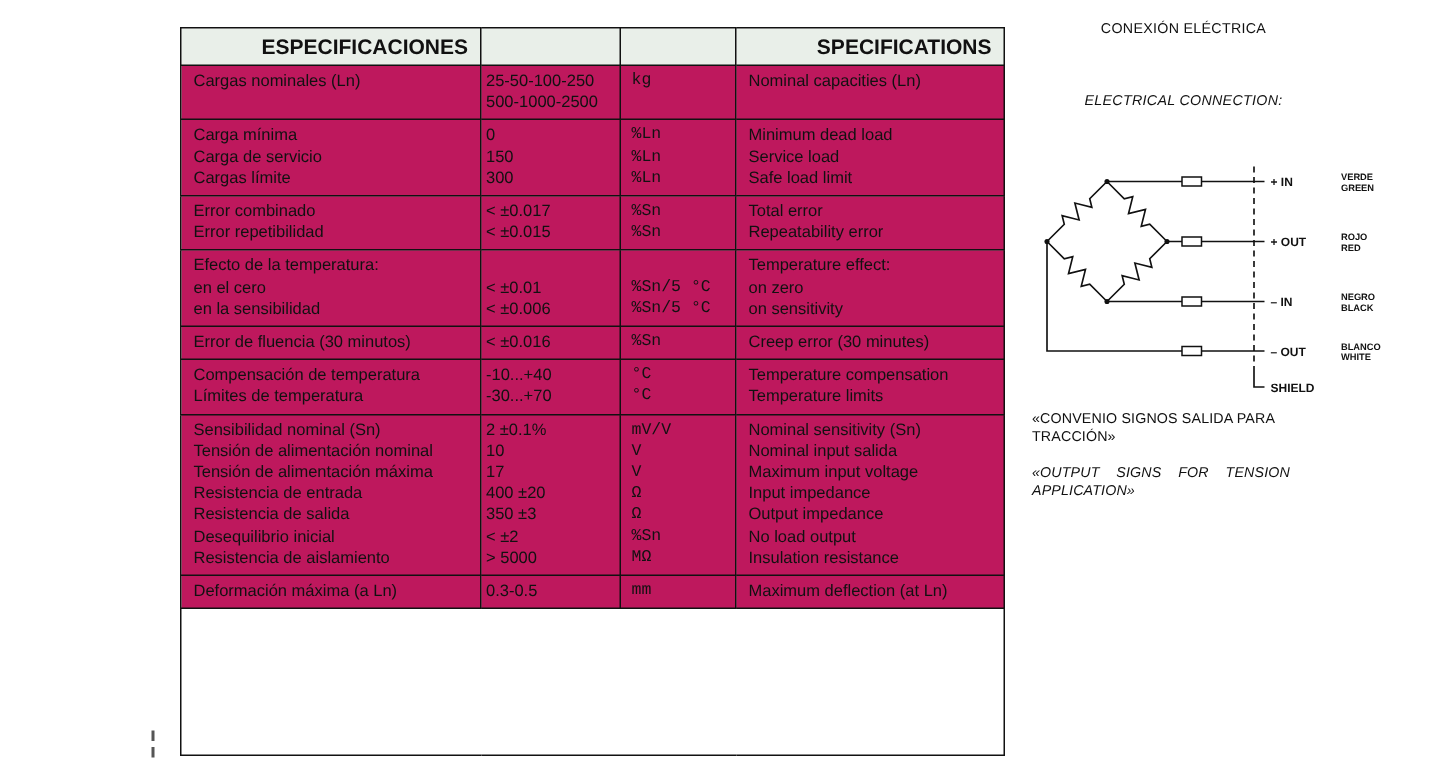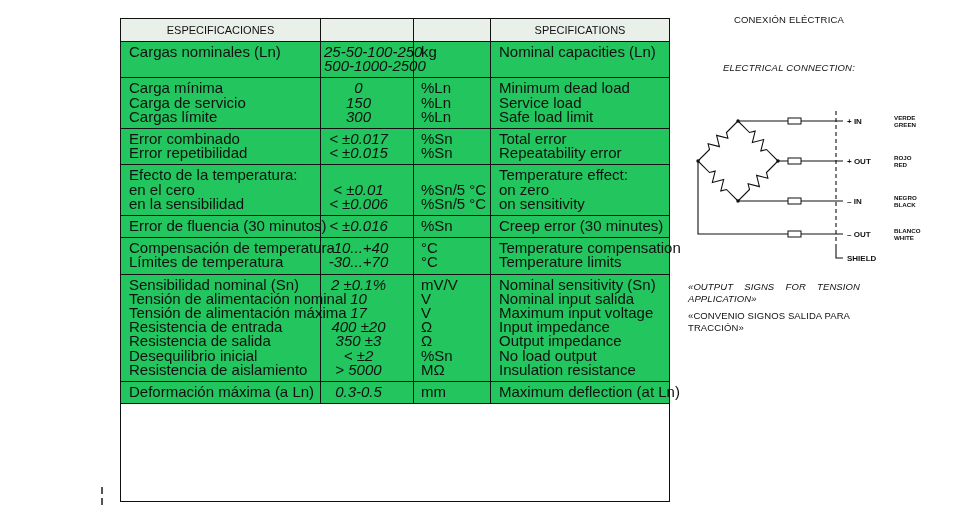--- a/index.html
+++ b/index.html
@@ -19,31 +19,31 @@
     border-collapse: collapse;
     table-layout: fixed;
     border: 1.5px solid #111;
   }
   .spec-table th, .spec-table td { border: 1px solid #111; }
   .col-es { width: 200px; } .col-val { width: 93px; }
   .col-unit { width: 77px; } .col-en { width: 179px; }
 
   thead th {
     background: #e9efe9;
-    font-size: 11px; font-weight: normal; text-align: center;
+    font-size: 14px; font-weight: bold; text-align: right;
     padding: 4px 8px; height: 14px;
   }
   tbody td {
-    background: #22c55e;
-    font-size: 15px;
+    background: #be185d;
+    font-size: 11px;
     vertical-align: top;
     padding: 3px 8px 4px;
   }
-  td.cell-val { text-align: center; padding-right: 20px; padding-left: 3px; font-style: italic; }
-  td.cell-unit { padding-left: 7px; }
+  td.cell-val { text-align: left; padding-right: 20px; padding-left: 3px; }
+  td.cell-unit { padding-left: 7px; font-family: Liberation Mono, monospace; }
   .line { line-height: 14.2px; white-space: nowrap; }
   .line.sub { text-align: left; }
   tfoot td { background: #ffffff; height: 95px; }
 
   
   .diagram-panel { position: absolute; left: 688px; top: 14px; width: 268px; }
   .diagram-title {
     width: 178px; margin-left: 12px; text-align: center;
     font-size: 9.5px; line-height: 11.5px; letter-spacing: .2px;
   }
@@ -306,17 +306,17 @@
         <text x="206" y="51">GREEN</text>
         <text x="206" y="84">ROJO</text>
         <text x="206" y="91">RED</text>
         <text x="206" y="124">NEGRO</text>
         <text x="206" y="131">BLACK</text>
         <text x="206" y="157">BLANCO</text>
         <text x="206" y="164">WHITE</text>
       </g>
     </svg>
 
+    <p class="note note-es">«CONVENIO SIGNOS SALIDA PARA TRACCIÓN»</p>
     <p class="note note-en">«OUTPUT SIGNS FOR TENSION APPLICATION»</p>
-    <p class="note note-es">«CONVENIO SIGNOS SALIDA PARA TRACCIÓN»</p>
   </aside>
 
 </div>
 
 </body></html>

